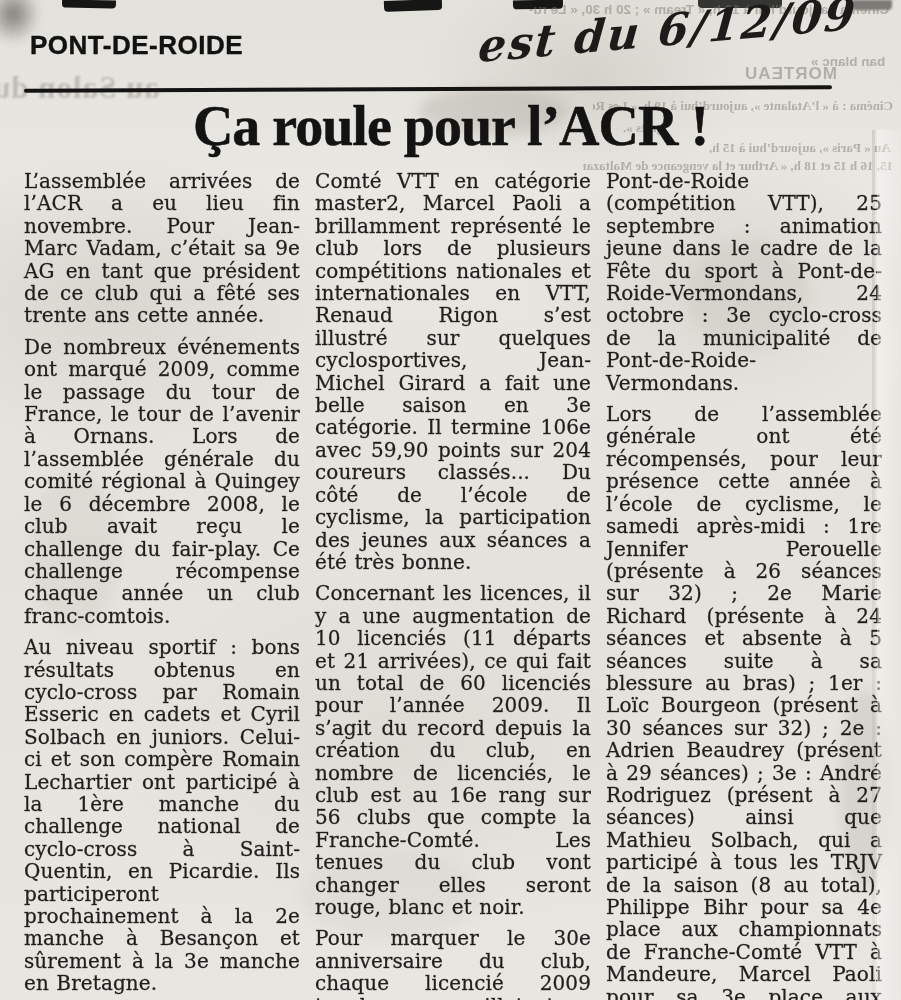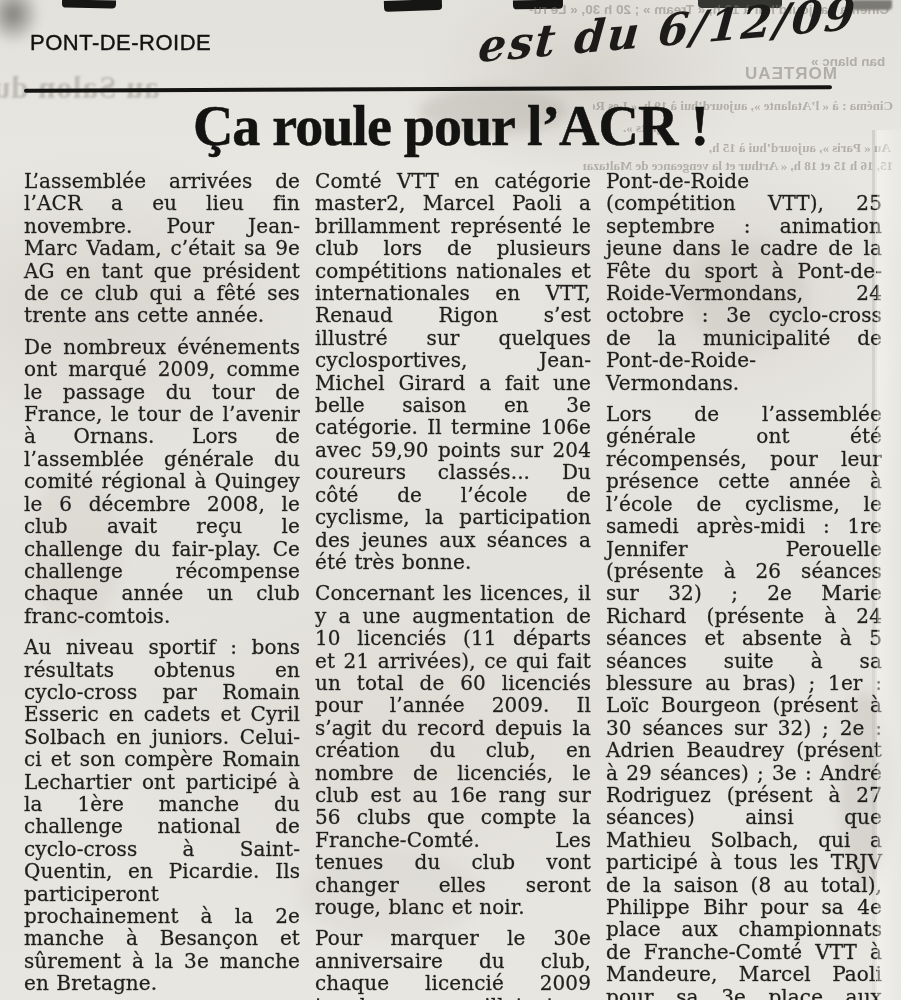--- a/index.html
+++ b/index.html
@@ -12,21 +12,21 @@
       radial-gradient(420px 260px at 45% 75%, rgba(198,194,184,.25), rgba(0,0,0,0) 70%),
       radial-gradient(240px 150px at 65% 8%,  rgba(175,171,160,.30), rgba(0,0,0,0) 70%),
       linear-gradient(180deg,#e3e1db 0%, #e9e7e2 18%, #e4e2dc 55%, #e8e6e1 100%);
     font-family:"DejaVu Serif", serif;
     color:#1d1c1a;
   }
   
   .kicker{
     position:absolute;left:30px;top:30px;
     font-family:"Liberation Sans", sans-serif;
-    font-weight:normal;font-size:22px;letter-spacing:.5px;color:#121211;
+    font-weight:bold;font-size:26px;letter-spacing:.5px;color:#121211;
     -webkit-text-stroke:.4px #121211;
   }
   .rule{
     position:absolute;left:24px;top:87px;width:808px;height:4px;
     background:#141413;transform:rotate(-.25deg);border-radius:2px;
   }
   .handwriting{
     position:absolute;left:478px;top:6px;width:340px;
     font-family:"DejaVu Serif", serif;font-style:italic;font-weight:bold;
     font-size:44px;color:#1c1b19;letter-spacing:2px;

